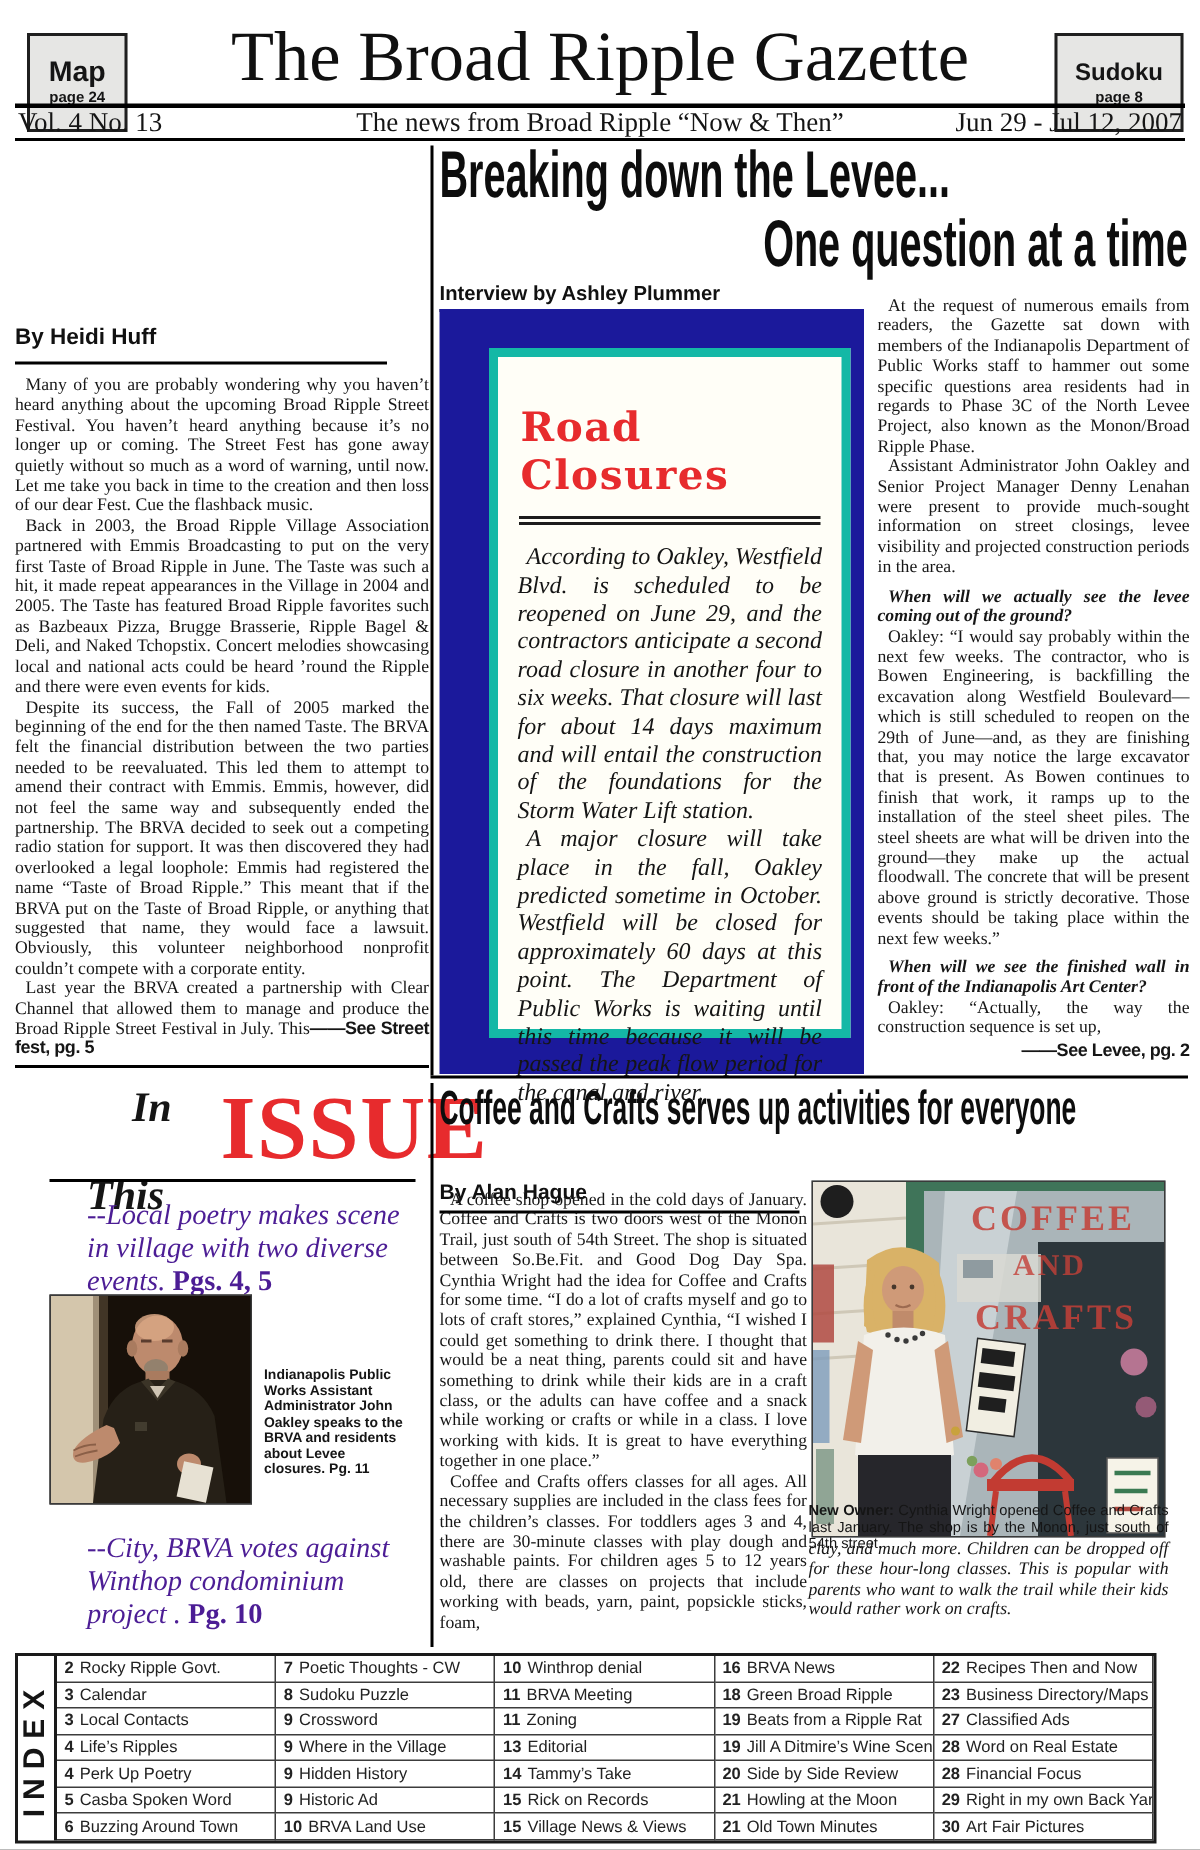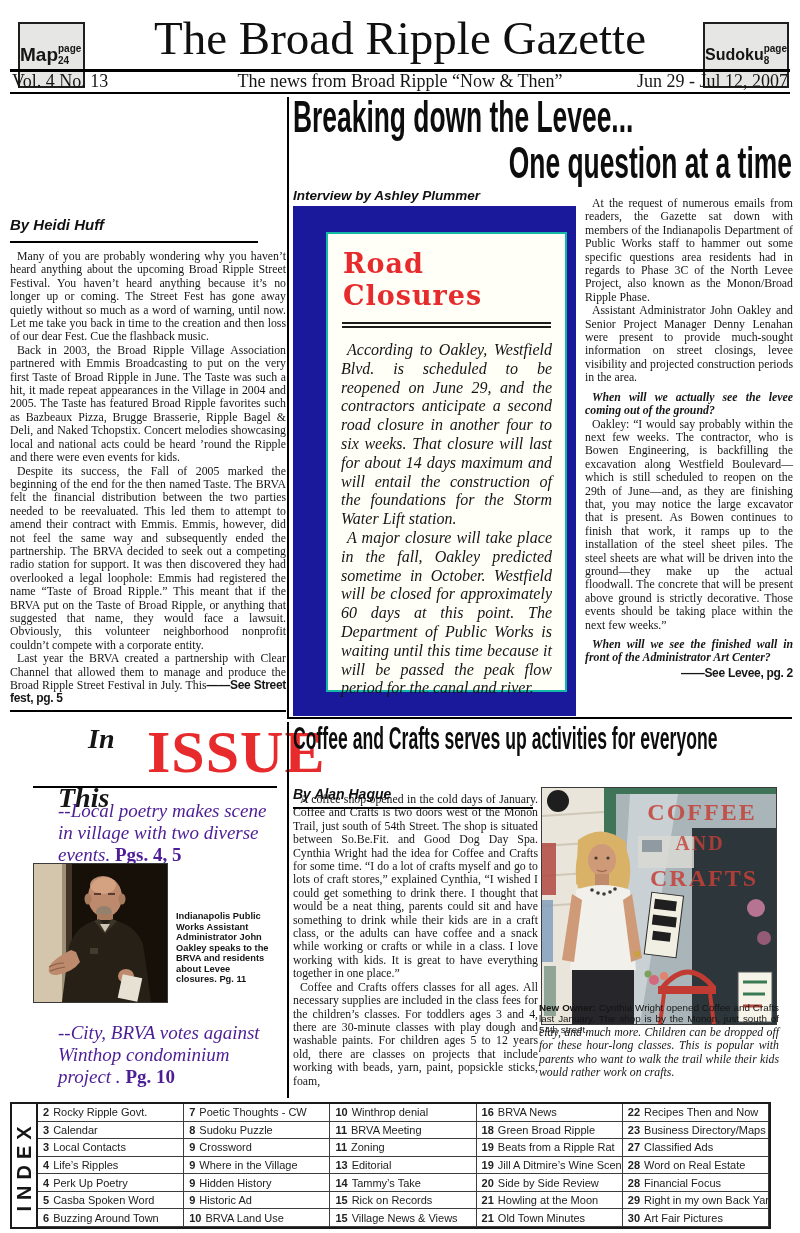--- a/index.html
+++ b/index.html
@@ -8,21 +8,21 @@
     position:relative; width:800px; height:1233px; margin:0 auto;
     background:#ffffff; color:#151515; overflow:hidden;
     font-family:"Liberation Serif", serif;
   }
   .abs { position:absolute; }
   .rule { background:#000; position:absolute; }
 
   
   .corner-box {
     position:absolute; border:2.5px solid #1f1f1f; background:#e6e6e4;
-    display:flex; flex-direction:row; align-items:center; justify-content:center;
+    display:flex; flex-direction:column; align-items:center; justify-content:center;
     font-family:"Liberation Sans", sans-serif; font-weight:700;
   }
   .corner-title { font-size:19px; line-height:22px; }
   .corner-title.small { font-size:16px; }
   .corner-page { font-size:10px; line-height:12px; }
   .masthead {
     position:absolute; left:60px; top:12px; width:680px; text-align:center;
     font-family:"Liberation Serif", serif; font-size:47px; line-height:52px; color:#101010;
   }
   .infoline {
@@ -31,21 +31,21 @@
   }
   .infoline .vol { position:absolute; left:2px; }
   .infoline .tag { position:absolute; left:50%; transform:translateX(-50%); }
   .infoline .date { position:absolute; right:2px; }
 
   
   .hl { font-family:"Liberation Sans", sans-serif; font-weight:700; color:#0d0d0d; }
   .hl span { display:inline-block; white-space:nowrap; transform-origin:0 50%; }
   .byline {
     font-family:"Liberation Sans", sans-serif; font-weight:700;
-    border-bottom:2px solid #000; color:#111;font-style:italic;
+    border-bottom:2px solid #000; color:#111;
   }
   .jump { font-family:"Liberation Sans", sans-serif; font-weight:700; font-size:12px; letter-spacing:-0.3px;text-align:center; }
 
   
   .copy { text-align:justify; font-size:11.8px; line-height:13.4px; color:#161616; }
   .copy p { text-indent:7px; }
   .q { font-weight:700; font-style:italic; margin-top:6px; }
 
   
   .sf-h { left:8px; top:94px; font-size:54px; line-height:53px; }
@@ -59,21 +59,21 @@
   .lv-h2 { right:8px; top:140px; font-size:44px; line-height:46px; }
   .lv-h2 span { transform:scaleX(.60); transform-origin:100% 50%; }
   .lv-byline { left:293px; top:188px; font-size:13.5px; padding:0 8px 3px 0; }
   .lv-col { left:585px; top:197px; width:208px; }
   .jump-line { text-align:right; margin-top:2px; }
 
   
   .bluebox { left:293px; top:206px; width:283px; height:510px; }
   .whitebox {
     position:absolute; left:33px; top:26px; right:9px; bottom:24px;
-    background:#fffef7; border:2px solid #14b8a6; padding:10px 13px 6px;
+    background:#fffef7; border:6px solid #14b8a6; padding:28px 13px 6px;
   }
   .rc-title {
     font-family:"DejaVu Serif", serif; font-weight:700; font-size:27px; line-height:32px;
     letter-spacing:1px; margin:4px 0 10px 2px;
   }
   .rc-rule { height:6px; border-top:2.5px solid #1c1c1c; border-bottom:2.5px solid #1c1c1c; margin:0 1px 13px; }
   .rc-copy { font-style:italic; font-size:16px; line-height:18.8px; text-align:justify; }
   .rc-copy p { text-indent:6px; }
 
   
@@ -165,21 +165,22 @@
         <p>A major closure will take place in the fall, Oakley predicted sometime in October. Westfield will be closed for approximately 60 days at this point. The Department of Public Works is waiting until this time because it will be passed the peak flow period for the canal and river.</p>
       </div>
     </div>
   </div>
 
   <div class="abs copy lv-col">
     <p>At the request of numerous emails from readers, the Gazette sat down with members of the Indianapolis Department of Public Works staff to hammer out some specific questions area residents had in regards to Phase 3C of the North Levee Project, also known as the Monon/Broad Ripple Phase.</p>
     <p>Assistant Administrator John Oakley and Senior Project Manager Denny Lenahan were present to provide much-sought information on street closings, levee visibility and projected construction periods in the area.</p>
     <p class="q">When will we actually see the levee coming out of the ground?</p>
     <p>Oakley: “I would say probably within the next few weeks. The contractor, who is Bowen Engineering, is backfilling the excavation along Westfield Boulevard—which is still scheduled to reopen on the 29th of June—and, as they are finishing that, you may notice the large excavator that is present. As Bowen continues to finish that work, it ramps up to the installation of the steel sheet piles. The steel sheets are what will be driven into the ground—they make up the actual floodwall. The concrete that will be present above ground is strictly decorative. Those events should be taking place within the next few weeks.”</p>
-    <p class="q">When will we see the finished wall in front of the Administrator Art Center?</p>
+    <p class="q">When will we see the finished wall in front of the Indianapolis Art Center?</p>
+    <p>Oakley: “Actually, the way the construction sequence is set up,</p>
     <div class="jump-line"><span class="jump">——See Levee, pg. 2</span></div>
   </div>
 
   <div class="rule" style="left:287px; top:717px; width:505px; height:1.5px;"></div>
 
   <div class="abs logo-in">In</div>
   <div class="abs logo-this">This</div>
   <div class="abs logo-issue" id="logo-issue" style="color: rgb(231, 43, 45);">ISSUE</div>
   <div class="rule" style="left:33px; top:786px; width:244px; height:2px;"></div>
 

